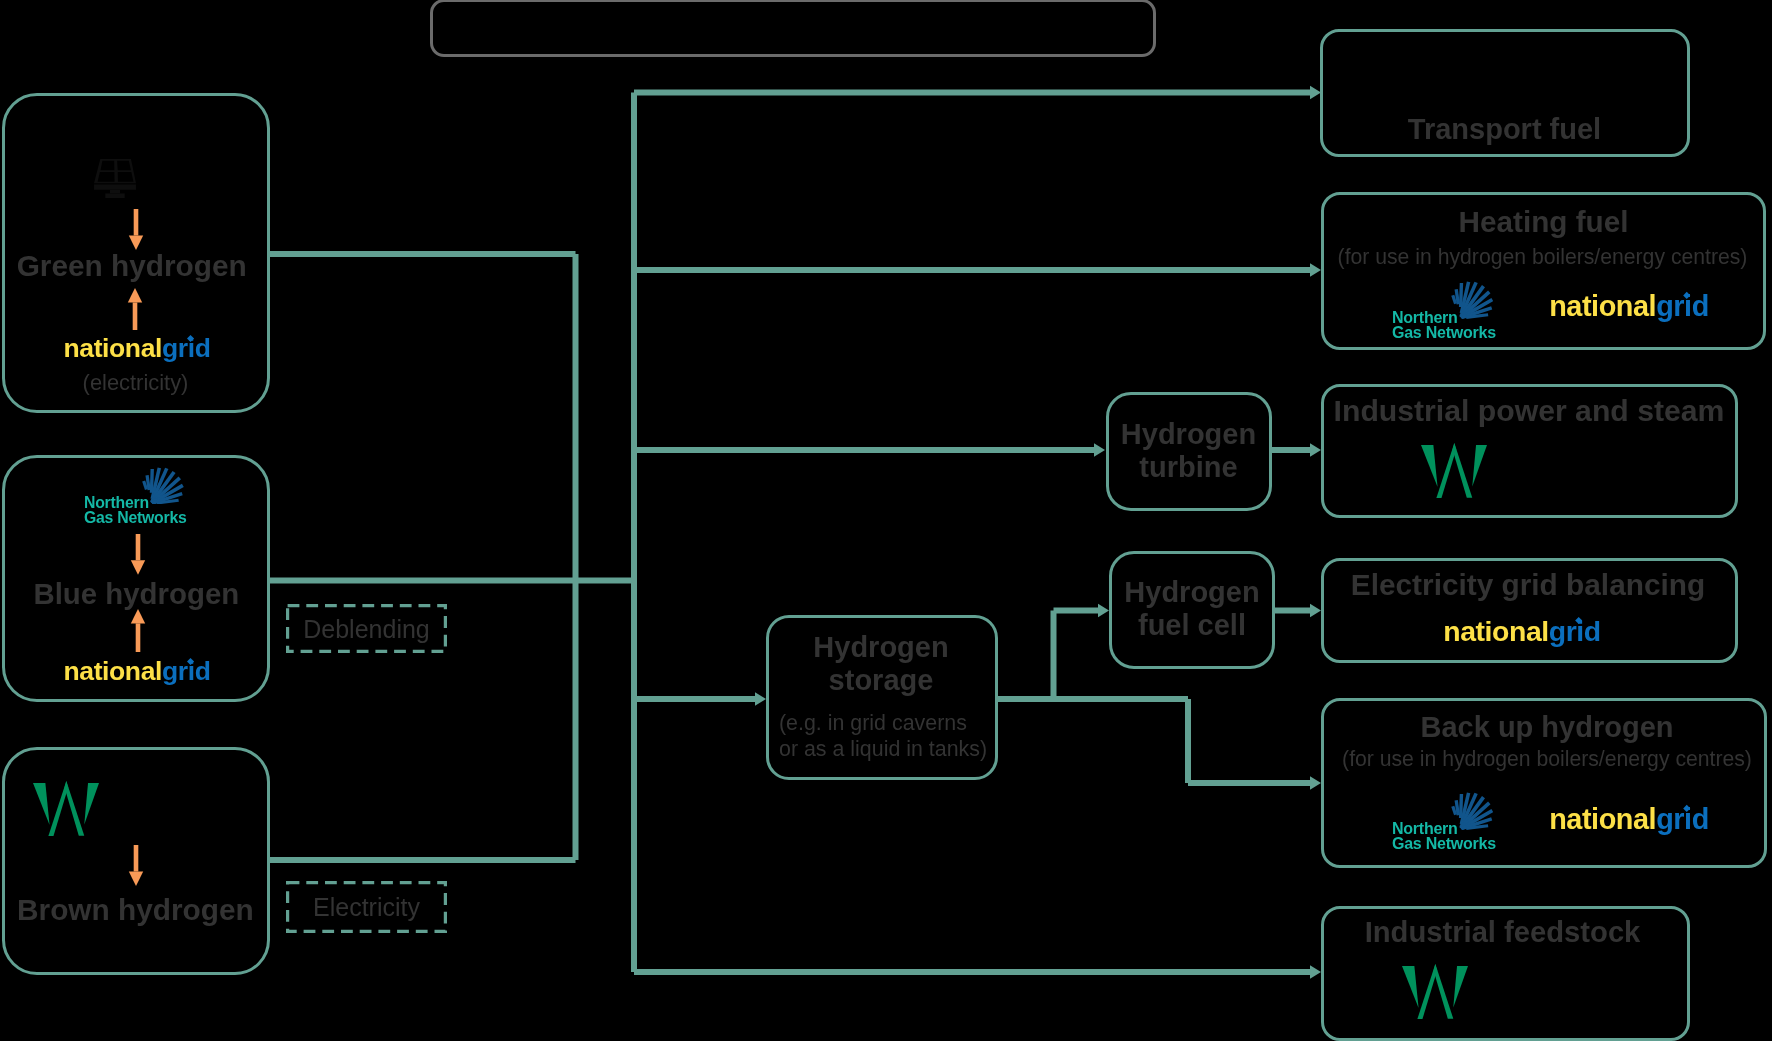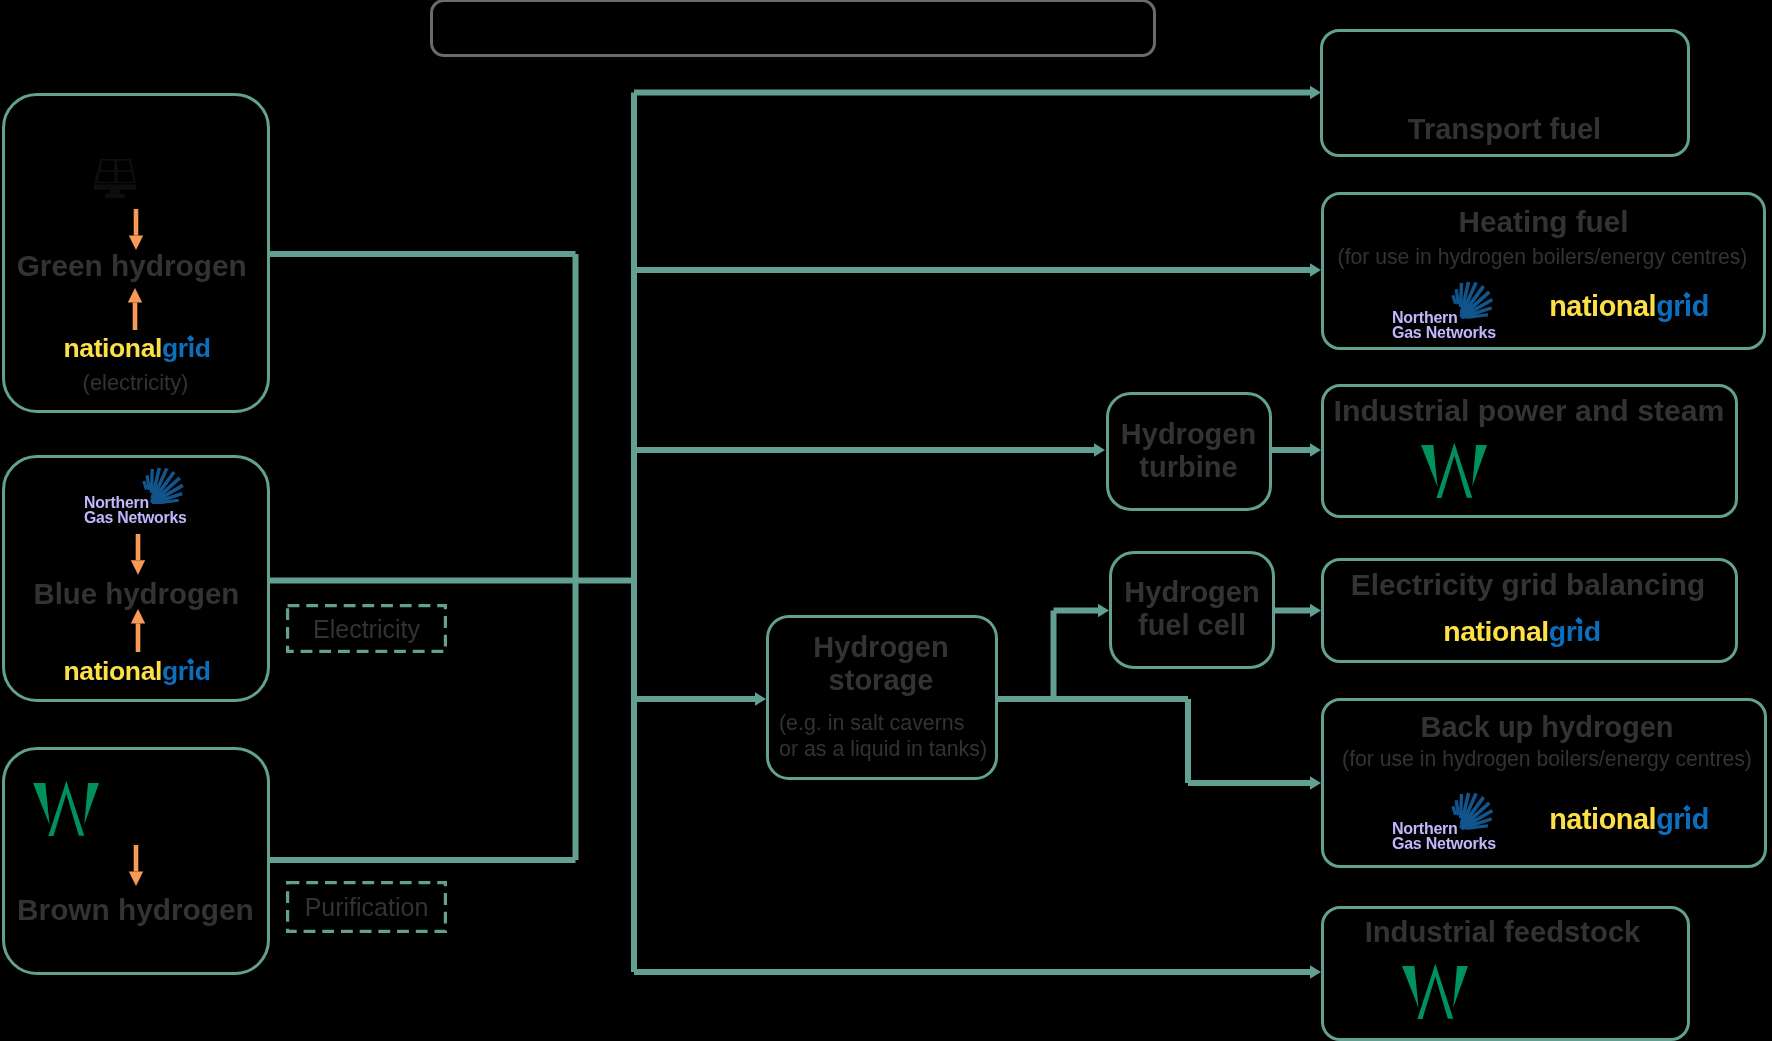--- a/index.html
+++ b/index.html
@@ -18,21 +18,21 @@
      text-align:center;color:#333;font-size:25px;line-height:1;}
 .t{position:absolute;color:#333;font-weight:bold;text-align:center;line-height:1.13;white-space:pre;}
 .sub{position:absolute;color:#333;text-align:center;line-height:1.22;white-space:pre;}
 .nglogo{position:absolute;white-space:nowrap;line-height:1;}
 .nglogo .ng-a{color:#fde047;font-weight:600;letter-spacing:-0.015em;}
 .nglogo .ng-b{color:#0b6fbe;font-weight:700;letter-spacing:-0.015em;}
 .nglogo .ng-wrap{position:relative;display:inline-block;text-decoration:underline;}
 .nglogo .ng-dot{position:absolute;width:0.19em;height:0.19em;background:#0b6fbe;
   transform:rotate(45deg);right:0.665em;top:0.05em;}
 .ngn{position:absolute;}
-.ngn-txt{position:absolute;color:#c4b5fd;font-weight:700;line-height:1.02;
+.ngn-txt{position:absolute;color:#14b8a6;font-weight:700;line-height:1.02;
      white-space:pre;letter-spacing:-0.015em;text-align:center;}
 .woodw{position:absolute;}
 .solar{position:absolute;}
 </style>
 </head>
 <body>
 
 <div class="stage">
 <svg class="wires" viewBox="0 0 1772 1041">
       <rect x="133.7" y="209" width="4.6" height="26.5" fill="#f89a57"></rect>
@@ -117,38 +117,38 @@
         <path d="M23.3,83.4 L50.5,0 L53.2,10 L31.0,83.4 Z"></path>
         <path d="M50.5,0 L77.7,82.8 L69.4,82.8 L47.8,10 Z"></path>
         <path d="M100,3 L83.4,3 L77.7,65.9 Z"></path>
       </g>
     </svg>
 <div class="t" style="left:-314.6px;top:892.5px;width:900px;font-size:29.8px">Brown hydrogen</div>
 <div class="tag" style="left:286px;top:604px;width:161px;height:49px">
       <svg class="tagrect" width="161" height="49" viewBox="0 0 161 49">
         <rect x="1.6" y="1.6" width="157.8" height="45.8" fill="none" stroke="#62a092" stroke-width="3.2" stroke-dasharray="11.8 6.9"></rect>
       </svg>
-      <span class="lbl">Electricity</span>
+      <span class="lbl">Deblending</span>
     </div>
 <div class="tag" style="left:286px;top:881px;width:161px;height:52px">
       <svg class="tagrect" width="161" height="52" viewBox="0 0 161 52">
         <rect x="1.6" y="1.6" width="157.8" height="48.8" fill="none" stroke="#62a092" stroke-width="3.2" stroke-dasharray="11.8 6.9"></rect>
       </svg>
-      <span class="lbl">Purification</span>
+      <span class="lbl">Electricity</span>
     </div>
 <div class="box" style="left:1106px;top:392px;width:166px;height:119px;border-radius:25px"></div>
 <div class="t" style="left:738.5px;top:418px;width:900px;font-size:29px">Hydrogen
 turbine</div>
 <div class="box" style="left:1109px;top:551px;width:166px;height:118px;border-radius:25px"></div>
 <div class="t" style="left:742.0px;top:576px;width:900px;font-size:29px">Hydrogen
 fuel cell</div>
 <div class="box" style="left:766px;top:614.5px;width:232px;height:165px;border-radius:23px"></div>
 <div class="t" style="left:431.0px;top:631px;width:900px;font-size:29px">Hydrogen
 storage</div>
-<div class="sub subL" style="left:779px;top:710px;width:400px;font-size:21.4px;text-align:left">(e.g. in salt caverns
+<div class="sub subL" style="left:779px;top:710px;width:400px;font-size:21.4px;text-align:left">(e.g. in grid caverns
 or as a liquid in tanks)</div>
 <div class="box" style="left:1320px;top:29px;width:370px;height:128px;border-radius:19px"></div>
 <div class="t" style="left:1054.5px;top:113px;width:900px;font-size:29px">Transport fuel</div>
 <div class="box" style="left:1321px;top:192px;width:445px;height:158px;border-radius:19px"></div>
 <div class="t" style="left:1093.5px;top:205px;width:900px;font-size:29.7px">Heating fuel</div>
 <div class="sub" style="left:1092.5px;top:243.5px;width:900px;font-size:21.2px">(for use in hydrogen boilers/energy centres)</div>
 <div class="ngn" style="left:1392px;top:281px;width:101px;height:55.6px">
       <svg style="position:absolute;left:48.5px;top:0;width:52.5px;height:38.1px" viewBox="0 0 100 76">
         <g fill="#11558c">
           <path d="M29.8,44.5 L24.2,27.4 L18.1,29.3 L23.7,46.5Z"></path>

